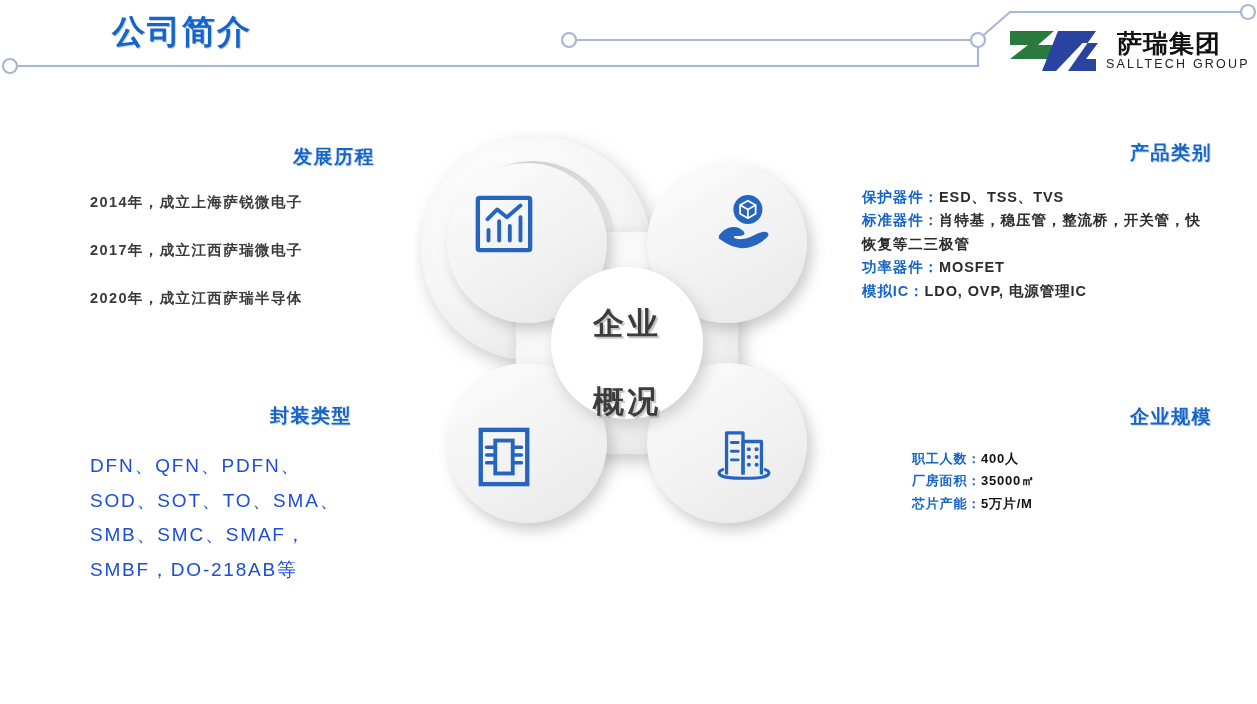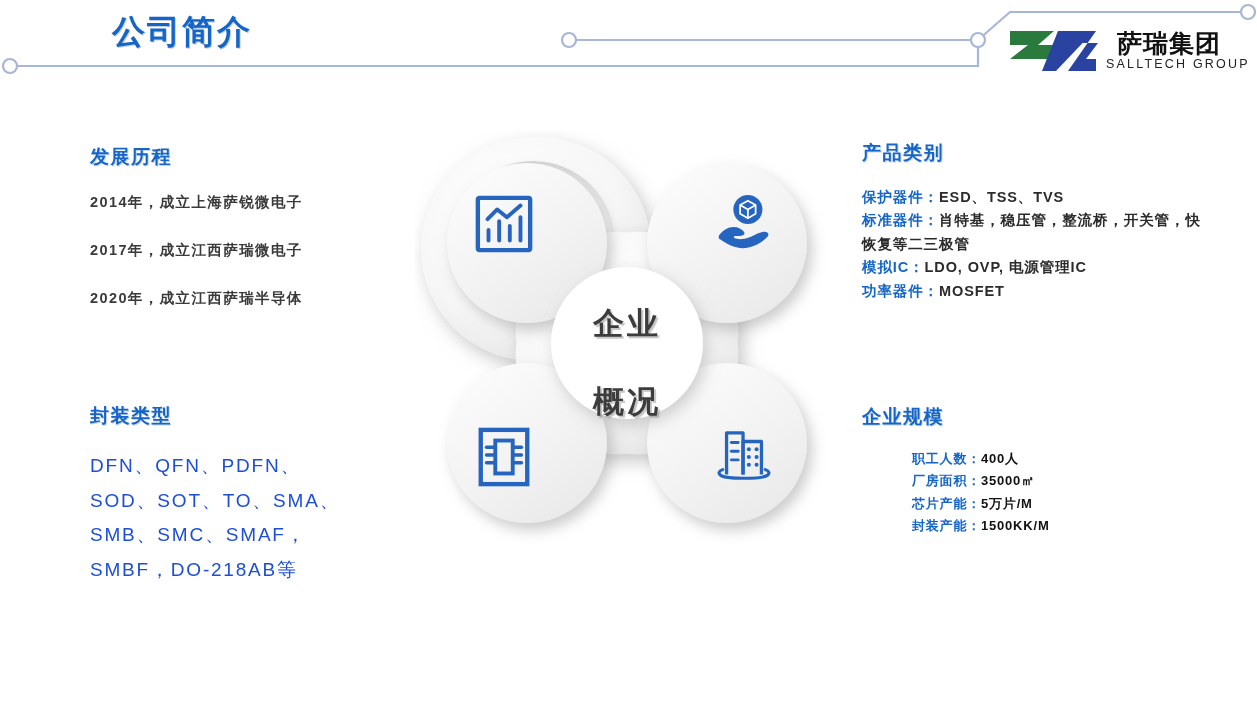--- a/index.html
+++ b/index.html
@@ -66,21 +66,21 @@
   }
 
   
   .block { position: absolute; }
   .block-title {
     font-size: 19px;
     font-weight: bold;
     color: #1565c8;
     letter-spacing: 1.5px;
     text-shadow: 1px 1px 0 rgba(120,150,200,0.40);
-    text-align: left;
+    text-align: right;
     margin-bottom: 14px;
   }
   .body-line {
     font-size: 14.5px;
     font-weight: bold;
     color: #3a3a3a;
     letter-spacing: 1.4px;
     line-height: 1.5;
   }
 
@@ -211,41 +211,38 @@
 
 <div class="block" id="block-product">
   <div class="block-title">产品类别</div>
   <div class="prod-row">
     <span class="prod-label">保护器件：</span><span>ESD、TSS、TVS</span>
   </div>
   <div class="prod-row">
     <span class="prod-label">标准器件：</span><span>肖特基，稳压管，整流桥，开关管，快恢复等二三极管</span>
   </div>
   <div class="prod-row">
+    <span class="prod-label">功率器件：</span><span>MOSFET</span>
+  </div>
+  <div class="prod-row">
     <span class="prod-label">模拟IC：</span><span>LDO, OVP, 电源管理IC</span>
-  </div>
-  <div class="prod-row">
-    <span class="prod-label">功率器件：</span><span>MOSFET</span>
   </div>
 </div>
 
 <div class="block" id="block-scale">
   <div class="block-title">企业规模</div>
   <div class="scale-list">
     <div class="scale-row">
       <span class="scale-label">职工人数：</span><span>400人</span>
     </div>
     <div class="scale-row">
       <span class="scale-label">厂房面积：</span><span>35000㎡</span>
     </div>
     <div class="scale-row">
       <span class="scale-label">芯片产能：</span><span>5万片/M</span>
-    </div>
-    <div class="scale-row">
-      <span class="scale-label">封装产能：</span><span>1500KK/M</span>
     </div>
   </div>
 </div>
 
 <div class="center-graphic">
   <svg width="424" height="424" viewBox="0 0 424 424">
     <defs>
       <radialGradient id="lobeGrad" cx="38%" cy="32%" r="78%">
         <stop offset="0%" stop-color="#ffffff"></stop>
         <stop offset="62%" stop-color="#f6f6f6"></stop>

